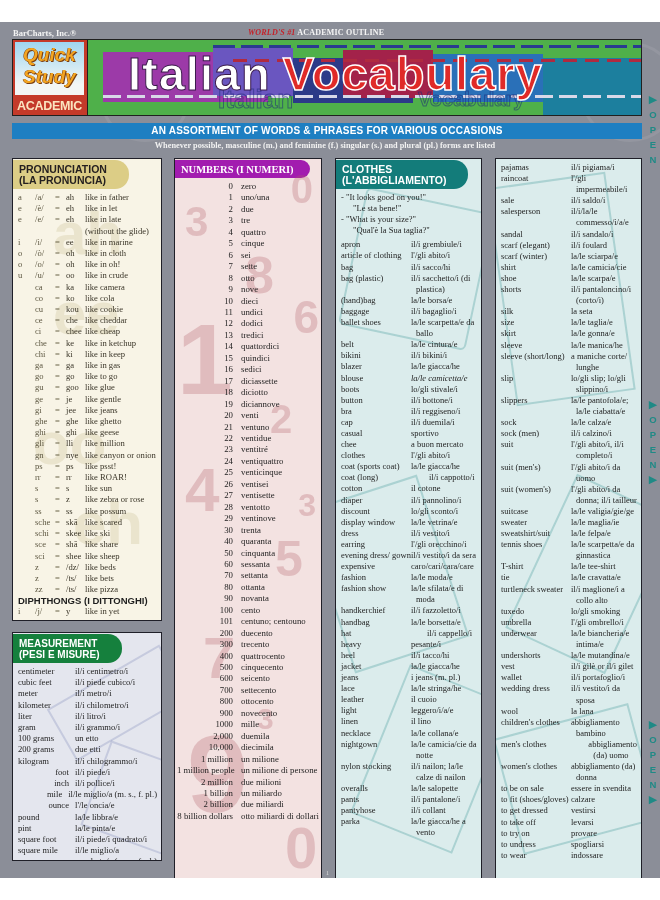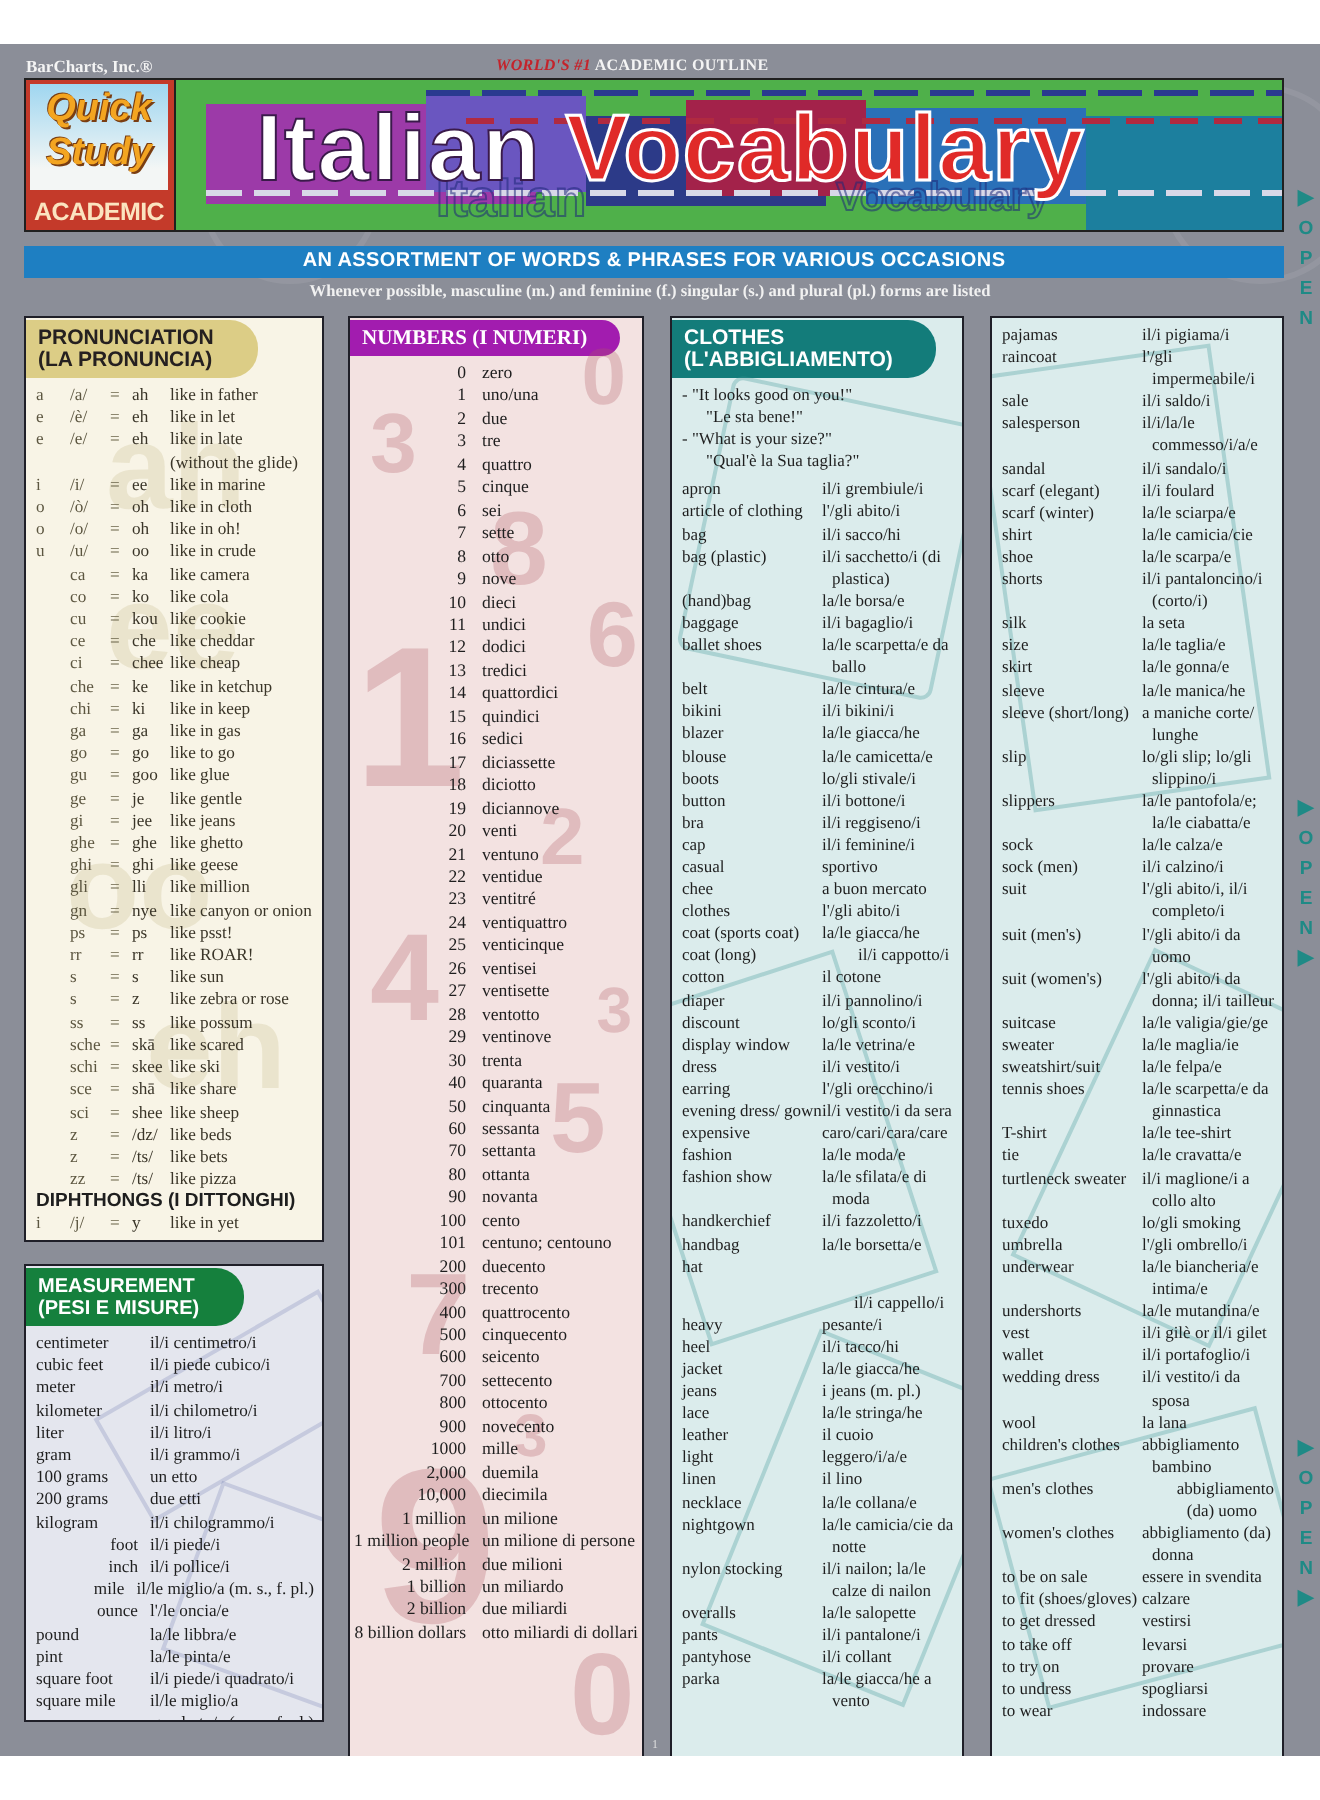--- a/index.html
+++ b/index.html
@@ -857,37 +857,37 @@
         <div class="row">
           <span class="c1" style="text-indent: -5px; padding-left: 5px;">bikini</span>
           <span class="c2" style="text-indent: -5px; padding-left: 5px;">il/i bikini/i</span>
         </div>
         <div class="row">
           <span class="c1" style="text-indent: -5px; padding-left: 5px;">blazer</span>
           <span class="c2" style="text-indent: -5px; padding-left: 5px;">la/le giacca/he</span>
         </div>
         <div class="row">
           <span class="c1" style="text-indent: -5px; padding-left: 5px;">blouse</span>
-          <span class="c2" style="text-indent: -5px; padding-left: 5px;">la/le camicetta/e</span>
+          <span class="c2" style="text-indent: -5px; padding-left: 5px; font-style: italic;">la/le camicetta/e</span>
         </div>
         <div class="row">
           <span class="c1" style="text-indent: -5px; padding-left: 5px;">boots</span>
           <span class="c2" style="text-indent: -5px; padding-left: 5px;">lo/gli stivale/i</span>
         </div>
         <div class="row">
           <span class="c1" style="text-indent: -5px; padding-left: 5px;">button</span>
           <span class="c2" style="text-indent: -5px; padding-left: 5px;">il/i bottone/i</span>
         </div>
         <div class="row">
           <span class="c1" style="text-indent: -5px; padding-left: 5px;">bra</span>
           <span class="c2" style="text-indent: -5px; padding-left: 5px;">il/i reggiseno/i</span>
         </div>
         <div class="row">
           <span class="c1" style="text-indent: -5px; padding-left: 5px;">cap</span>
-          <span class="c2" style="text-indent: -5px; padding-left: 5px;">il/i feminine/i</span>
+          <span class="c2" style="text-indent: -5px; padding-left: 5px;">il/i duemila/i</span>
         </div>
         <div class="row">
           <span class="c1" style="text-indent: -5px; padding-left: 5px;">casual</span>
           <span class="c2" style="text-indent: -5px; padding-left: 5px;">sportivo</span>
         </div>
         <div class="row">
           <span class="c1" style="text-indent: -5px; padding-left: 5px;">chee</span>
           <span class="c2" style="text-indent: -5px; padding-left: 5px;">a buon mercato</span>
         </div>
         <div class="row">
@@ -945,21 +945,21 @@
         <div class="row">
           <span class="c1" style="text-indent: -5px; padding-left: 5px;">handkerchief</span>
           <span class="c2" style="text-indent: -5px; padding-left: 5px;">il/i fazzoletto/i</span>
         </div>
         <div class="row">
           <span class="c1" style="text-indent: -5px; padding-left: 5px;">handbag</span>
           <span class="c2" style="text-indent: -5px; padding-left: 5px;">la/le borsetta/e</span>
         </div>
         <div class="row">
           <span class="c1" style="text-indent: -5px; padding-left: 5px;">hat</span>
-          <span class="c2" style="text-indent: -5px; padding-left: 21px; margin-top: 18px;">il/i cappello/i</span>
+          <span class="c2" style="text-indent: -5px; padding-left: 21px;">il/i cappello/i</span>
         </div>
         <div class="row">
           <span class="c1" style="text-indent: -5px; padding-left: 5px;">heavy</span>
           <span class="c2" style="text-indent: -5px; padding-left: 5px;">pesante/i</span>
         </div>
         <div class="row">
           <span class="c1" style="text-indent: -5px; padding-left: 5px;">heel</span>
           <span class="c2" style="text-indent: -5px; padding-left: 5px;">il/i tacco/hi</span>
         </div>
         <div class="row">

